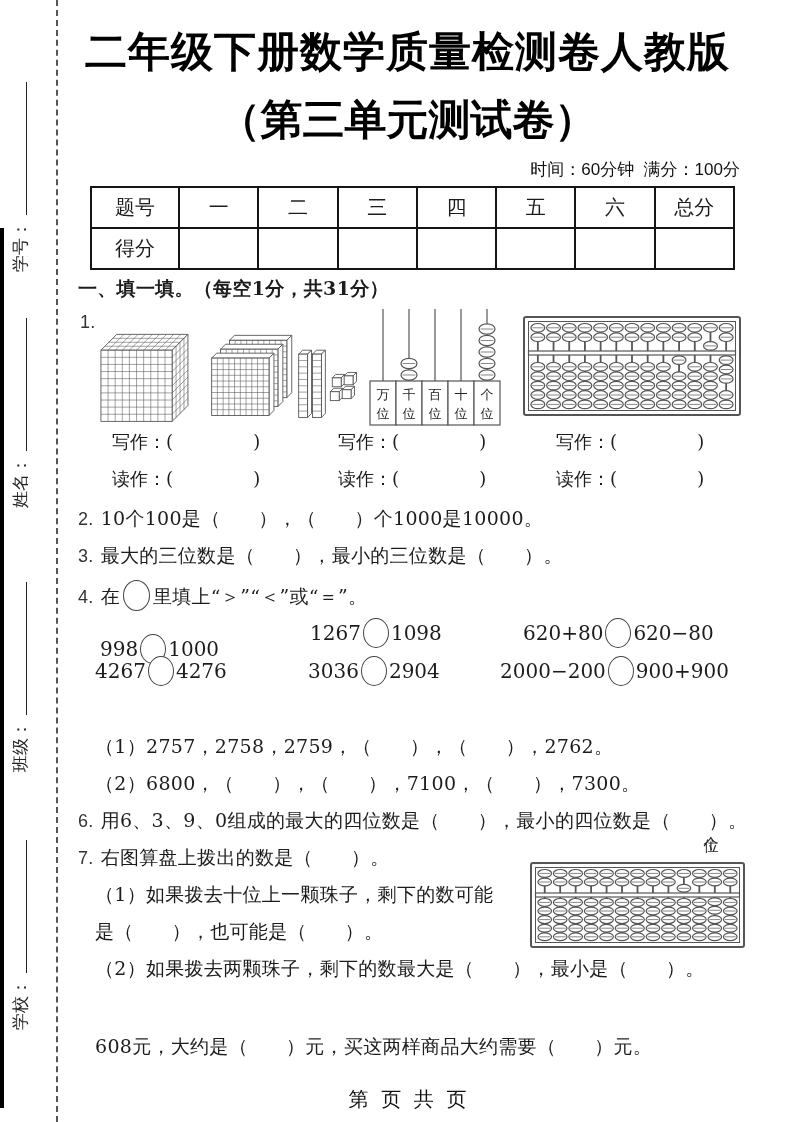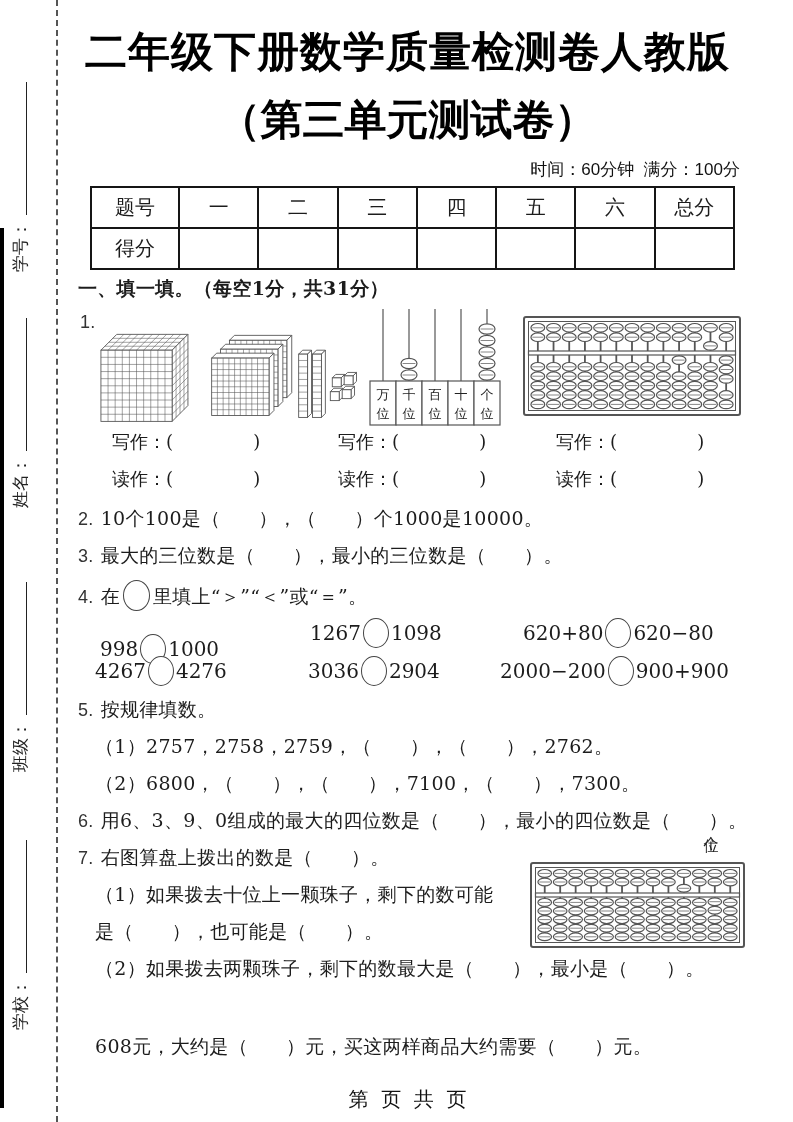--- a/index.html
+++ b/index.html
@@ -517,23 +517,20 @@
   <div class="cmp" style="left:95px;top:656px;">
     <span>4267</span><span class="circle"></span><span>4276</span>
   </div>
   <div class="cmp" style="left:308px;top:656px;">
     <span>3036</span><span class="circle"></span><span>2904</span>
   </div>
   <div class="cmp" style="left:500px;top:656px;">
     <span>2000−200</span><span class="circle"></span><span>900+900</span>
   </div>
 
-  <div class="qline" style="left:78px;top:697px;">
-    <span class="qnum">5.</span><span>按规律填数。</span>
-  </div>
   <div class="qline" style="left:95px;top:734px;">（1）2757，2758，2759，（&nbsp;&nbsp;&nbsp;&nbsp;&nbsp;&nbsp;），（&nbsp;&nbsp;&nbsp;&nbsp;&nbsp;&nbsp;），2762。</div>
   <div class="qline" style="left:95px;top:771px;">（2）6800，（&nbsp;&nbsp;&nbsp;&nbsp;&nbsp;&nbsp;），（&nbsp;&nbsp;&nbsp;&nbsp;&nbsp;&nbsp;），7100，（&nbsp;&nbsp;&nbsp;&nbsp;&nbsp;&nbsp;），7300。</div>
 
   <div class="qline" style="left:78px;top:808px;">
     <span class="qnum">6.</span><span>用6、3、9、0组成的最大的四位数是（&nbsp;&nbsp;&nbsp;&nbsp;&nbsp;&nbsp;），最小的四位数是（&nbsp;&nbsp;&nbsp;&nbsp;&nbsp;&nbsp;）。</span>
   </div>
 
   <div class="qline" style="left:78px;top:845px;">
     <span class="qnum">7.</span><span>右图算盘上拨出的数是（&nbsp;&nbsp;&nbsp;&nbsp;&nbsp;&nbsp;）。</span>
   </div>

